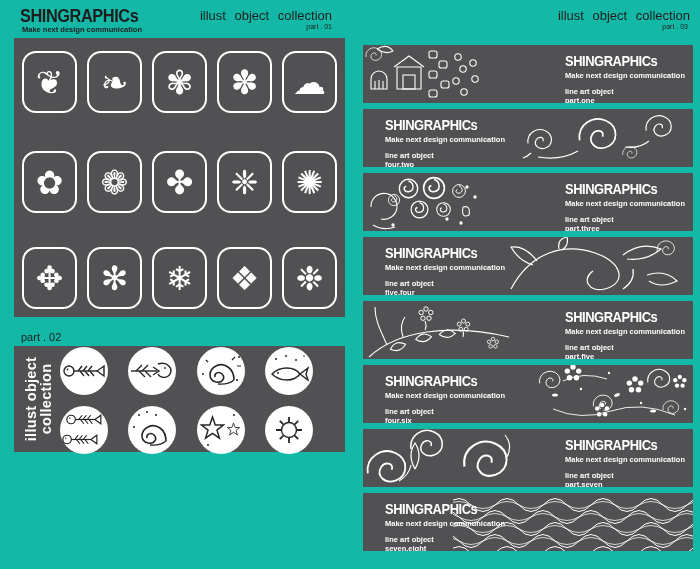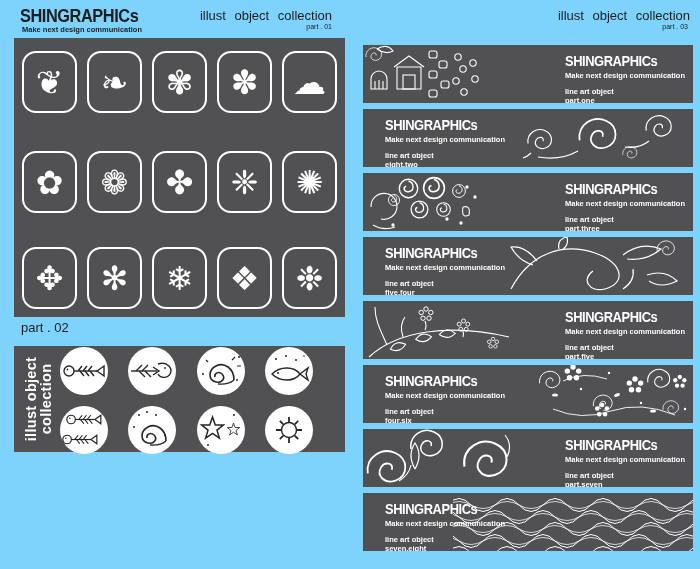--- a/index.html
+++ b/index.html
@@ -1,37 +1,37 @@
 <!DOCTYPE html>
 <html><head>
 <meta charset="utf-8">
 <style>
   html,body{margin:0;padding:0;background:#fff;}
-  #stage{position:relative;width:700px;height:569px;background:#7dd3fc;
+  #stage{position:relative;width:700px;height:569px;background:#14b8a6;
          font-family:"Liberation Sans",sans-serif;color:#1e1e1e;overflow:hidden;text-decoration:underline;}
   .dark{background:#515153;}
   .brandline{display:inline-block;font-weight:bold;letter-spacing:-0.5px;
              transform:scaleX(.86);transform-origin:0 50%;white-space:nowrap;}
   
   .hl-brand{position:absolute;left:20px;top:5px;font-size:19px;}
   .hl-tag{position:absolute;left:22px;top:25px;font-size:7.5px;font-weight:bold;}
   .hl-col{position:absolute;left:14px;top:8px;width:318px;text-align:right;
           font-size:13px;word-spacing:5px;}
   .hl-part{position:absolute;left:14px;top:23px;width:318px;text-align:right;font-size:7px;}
   .hr-col{position:absolute;left:363px;top:8px;width:327px;text-align:right;
           font-size:13px;word-spacing:5px;}
   .hr-part{position:absolute;left:363px;top:23px;width:325px;text-align:right;font-size:7px;}
   
   #panelA{position:absolute;left:14px;top:38px;width:331px;height:279px;}
   .grow{position:absolute;left:8px;right:8px;display:flex;justify-content:space-between;}
   .cell{width:55px;height:62px;border:2px solid #fff;border-radius:14px;box-sizing:border-box;
         display:flex;align-items:center;justify-content:center;}
   .cell span{font-family:"DejaVu Sans",sans-serif;font-size:33px;color:#fff;line-height:1;}
   
-  .p2-label{position:absolute;left:21px;top:320px;font-size:13px;}
+  .p2-label{position:absolute;left:21px;top:331px;font-size:11px;}
   #panelB{position:absolute;left:14px;top:346px;width:331px;height:106px;}
   .vtitle{position:absolute;left:25px;top:53px;transform:translate(-50%,-50%) rotate(-90deg);
           color:#fff;font-weight:bold;font-size:14.5px;line-height:1.05;text-align:center;
           letter-spacing:.3px;white-space:nowrap;}
   .circ{position:absolute;width:48px;height:48px;border-radius:50%;background:#fff;
         display:flex;align-items:center;justify-content:center;color:#262626;}
   
   .banner{position:absolute;left:363px;width:330px;height:58px;overflow:hidden;}
   .btxt{position:absolute;top:7px;color:#fff;width:150px;}
   .btxt.right{left:202px;} .btxt.left{left:22px;}
@@ -282,21 +282,21 @@
       <div class="bobj">line art object</div>
       <div class="bprt">part.one</div>
     </div>
   </div>
 
   <div class="banner dark" style="top:109px">
     <div class="btxt left">
       <span class="bbrand brandline">SHINGRAPHICs</span>
       <div class="btag">Make next design communication</div>
       <div class="bobj">line art object</div>
-      <div class="bprt">eight.two</div>
+      <div class="bprt">four.two</div>
     </div>
     <svg class="art ar" width="170" viewBox="0 0 170 58" color="#fff">
       <g stroke="#fff" fill="none" stroke-width="1.2">
         <use href="#d-spiral" transform="translate(52,6) scale(1.15)"></use>
         <path d="M55 42 q-18 10 -40 6"></path>
         <use href="#d-spiral" transform="translate(2,18) scale(0.75)"></use>
         <path d="M8 44 q-5 5 -10 5"></path>
         <use href="#d-spiral" transform="translate(120,4) scale(0.8)"></use>
         <path d="M126 32 q-10 8 -24 6"></path>
         <use href="#d-spiral" transform="translate(98,36) scale(0.45)"></use>

